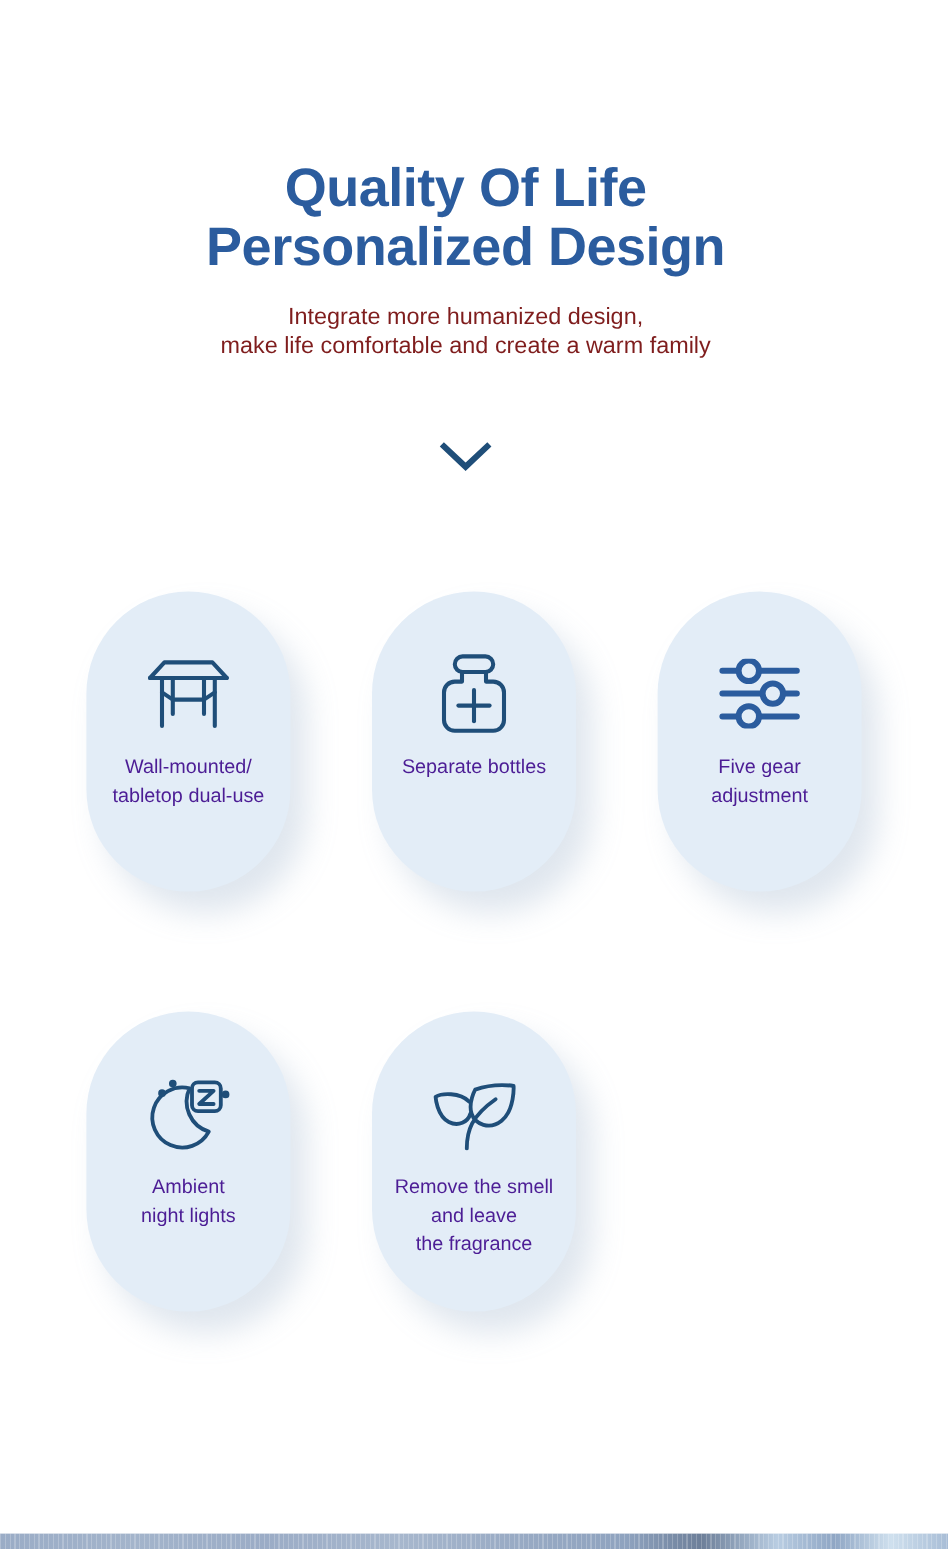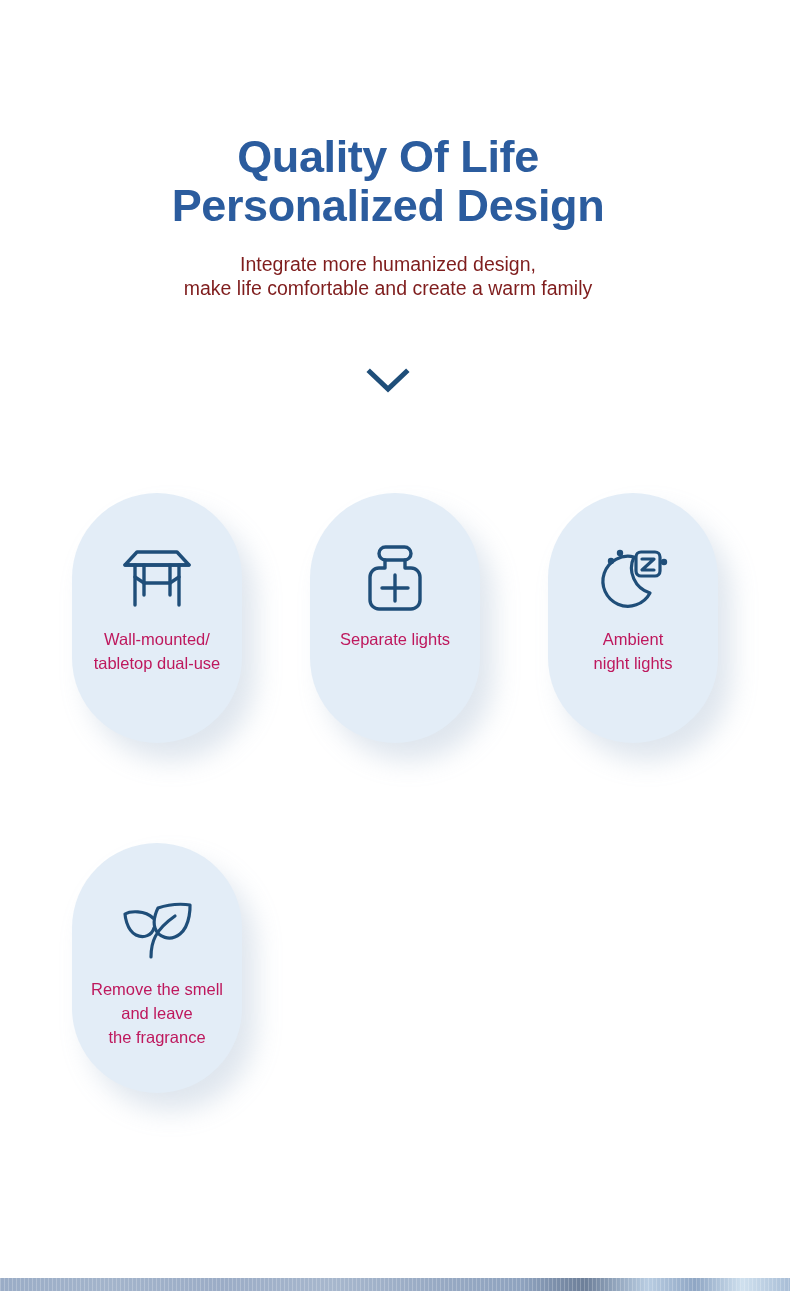--- a/index.html
+++ b/index.html
@@ -61,21 +61,21 @@
     height:70px;
     display:flex;
     align-items:center;
     justify-content:center;
   }
   .card-icon svg { display:block; }
   .card-label {
     margin-top:14px;
     width:190px;
     text-align:center;
-    color:#be185d;
+    color:#4c1d95;
     font-size:16.5px;
     line-height:24px;
     font-weight:400;
   }
   .card-label .l { display:block; white-space:nowrap; }
 
   
   .bottom-strip {
     position:absolute;
     left:0; bottom:0;
@@ -140,24 +140,40 @@
     <div class="card">
       <div class="card-icon">
         <svg width="62" height="68" viewBox="0 0 62 68" fill="none" stroke="#1f4e79" stroke-width="3.4" stroke-linecap="round" stroke-linejoin="round">
           <rect x="15" y="3" width="32" height="13" rx="6.5"></rect>
           <path d="M21 16 L21 24 L15 24 A9 9 0 0 0 6 33 L6 56 A9 9 0 0 0 15 65 L47 65 A9 9 0 0 0 56 56 L56 33 A9 9 0 0 0 47 24 L41 24 L41 16"></path>
           <line x1="31" y1="31" x2="31" y2="57"></line>
           <line x1="18" y1="44" x2="44" y2="44"></line>
         </svg>
       </div>
       <div class="card-label">
-        <span class="l">Separate lights</span>
-      </div>
-    </div>
-
+        <span class="l">Separate bottles</span>
+      </div>
+    </div>
+
+    <div class="card">
+      <div class="card-icon">
+        <svg width="70" height="58" viewBox="0 0 70 58" fill="none" stroke="#2b5c9e" stroke-width="5" stroke-linecap="round">
+          <line x1="4" y1="10" x2="66" y2="10"></line>
+          <line x1="4" y1="29" x2="66" y2="29"></line>
+          <line x1="4" y1="48" x2="66" y2="48"></line>
+          <circle cx="26" cy="10" r="8.5" fill="#e3edf7"></circle>
+          <circle cx="46" cy="29" r="8.5" fill="#e3edf7"></circle>
+          <circle cx="26" cy="48" r="8.5" fill="#e3edf7"></circle>
+        </svg>
+      </div>
+      <div class="card-label">
+        <span class="l">Five gear</span>
+        <span class="l">adjustment</span>
+      </div>
+    </div>
 
     <div class="card">
       <div class="card-icon">
         <svg width="70" height="64" viewBox="0 0 70 64" fill="none" stroke="#1f4e79" stroke-width="3.2" stroke-linecap="round" stroke-linejoin="round">
           <path d="M36 11 A25 25 0 1 0 52 47 A26 26 0 0 1 36 11 Z"></path>
           <rect x="38" y="6" width="24" height="24" rx="5"></rect>
           <path d="M44 13 L56 13 L44 24 L56 24"></path>
           <circle cx="22" cy="7" r="1.6" fill="#1f4e79"></circle>
           <circle cx="13" cy="15" r="1.6" fill="#1f4e79"></circle>
           <circle cx="66" cy="16" r="1.6" fill="#1f4e79"></circle>

